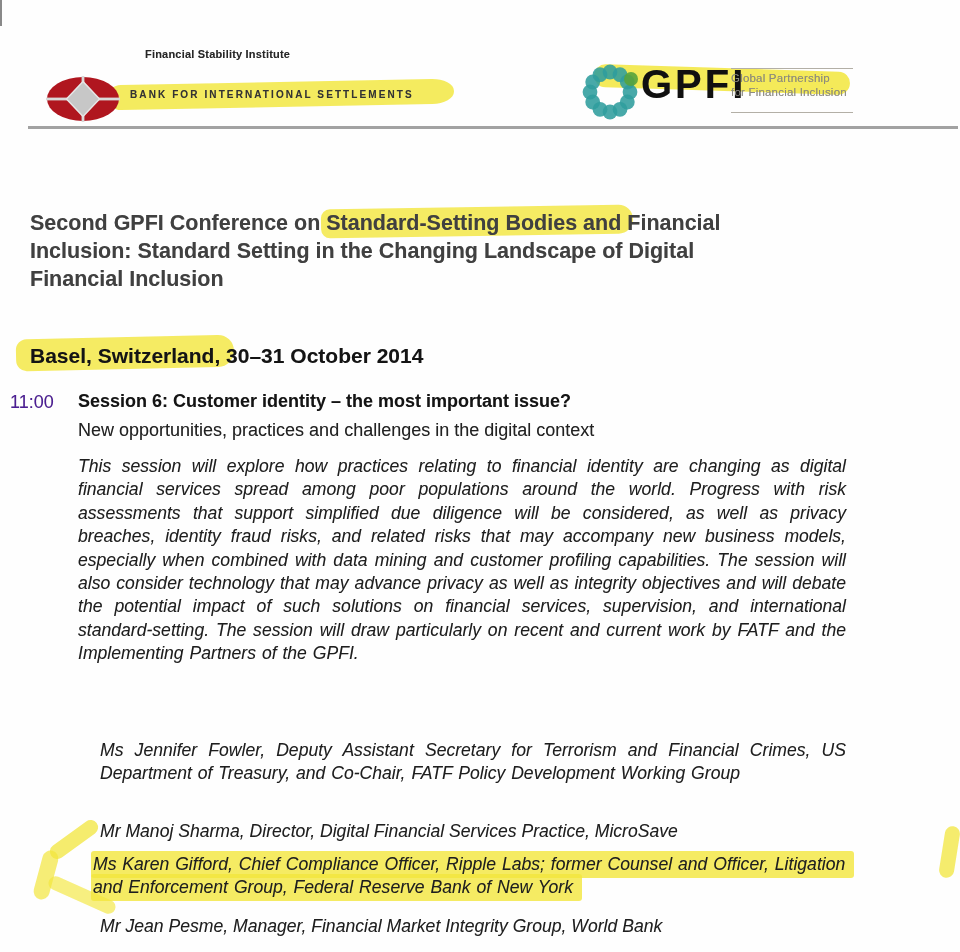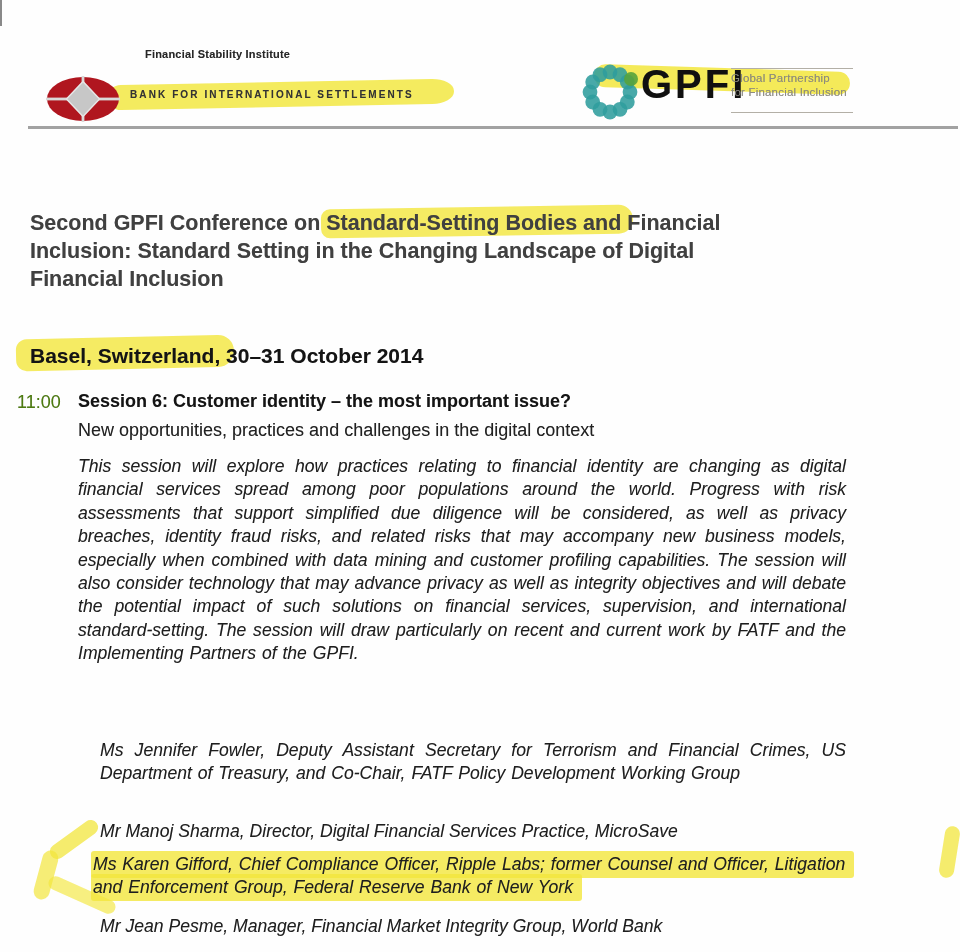--- a/index.html
+++ b/index.html
@@ -42,21 +42,21 @@
   
   .doc-title{left:30px;top:209px;font-size:21.5px;line-height:28px;font-weight:700;color:#404040;white-space:nowrap;}
   .date-line{left:30px;top:344px;font-size:21px;font-weight:700;color:#141414;white-space:nowrap;}
 
   .hl-inline{position:relative;}
   .hl-inline::before{content:"";position:absolute;z-index:-1;background:var(--hl);opacity:.8;}
   .hl-title::before{left:-5px;right:-12px;top:-4px;bottom:-1px;border-radius:10px 16px 16px 10px;transform:rotate(-.9deg);}
   .hl-date::before{left:-14px;right:-14px;top:-7px;bottom:-2px;border-radius:12px 18px 18px 12px;transform:rotate(-1.3deg);}
 
   
-  .time{left:17px;top:392px;font-size:18px;color:#4d7c0f;}
+  .time{left:10px;top:392px;font-size:18px;color:#4c1d95;}
   .session-title{left:78px;top:391px;font-size:18px;font-weight:700;color:#141414;white-space:nowrap;}
   .session-sub{left:78px;top:420px;font-size:18px;color:#222;white-space:nowrap;}
 
   .desc{left:78px;top:455px;width:768px;font-size:17.6px;line-height:23.4px;font-style:italic;
         text-align:justify;color:#1e1e1e;word-spacing:1px;}
 
   .speaker{font-size:17.6px;line-height:23.4px;font-style:italic;color:#1e1e1e;}
   .p-moderator{left:100px;top:704px;white-space:nowrap;}
   .p-fowler{left:100px;top:739px;width:746px;text-align:justify;word-spacing:1px;}
   .p-manoj{left:100px;top:820px;white-space:nowrap;}

